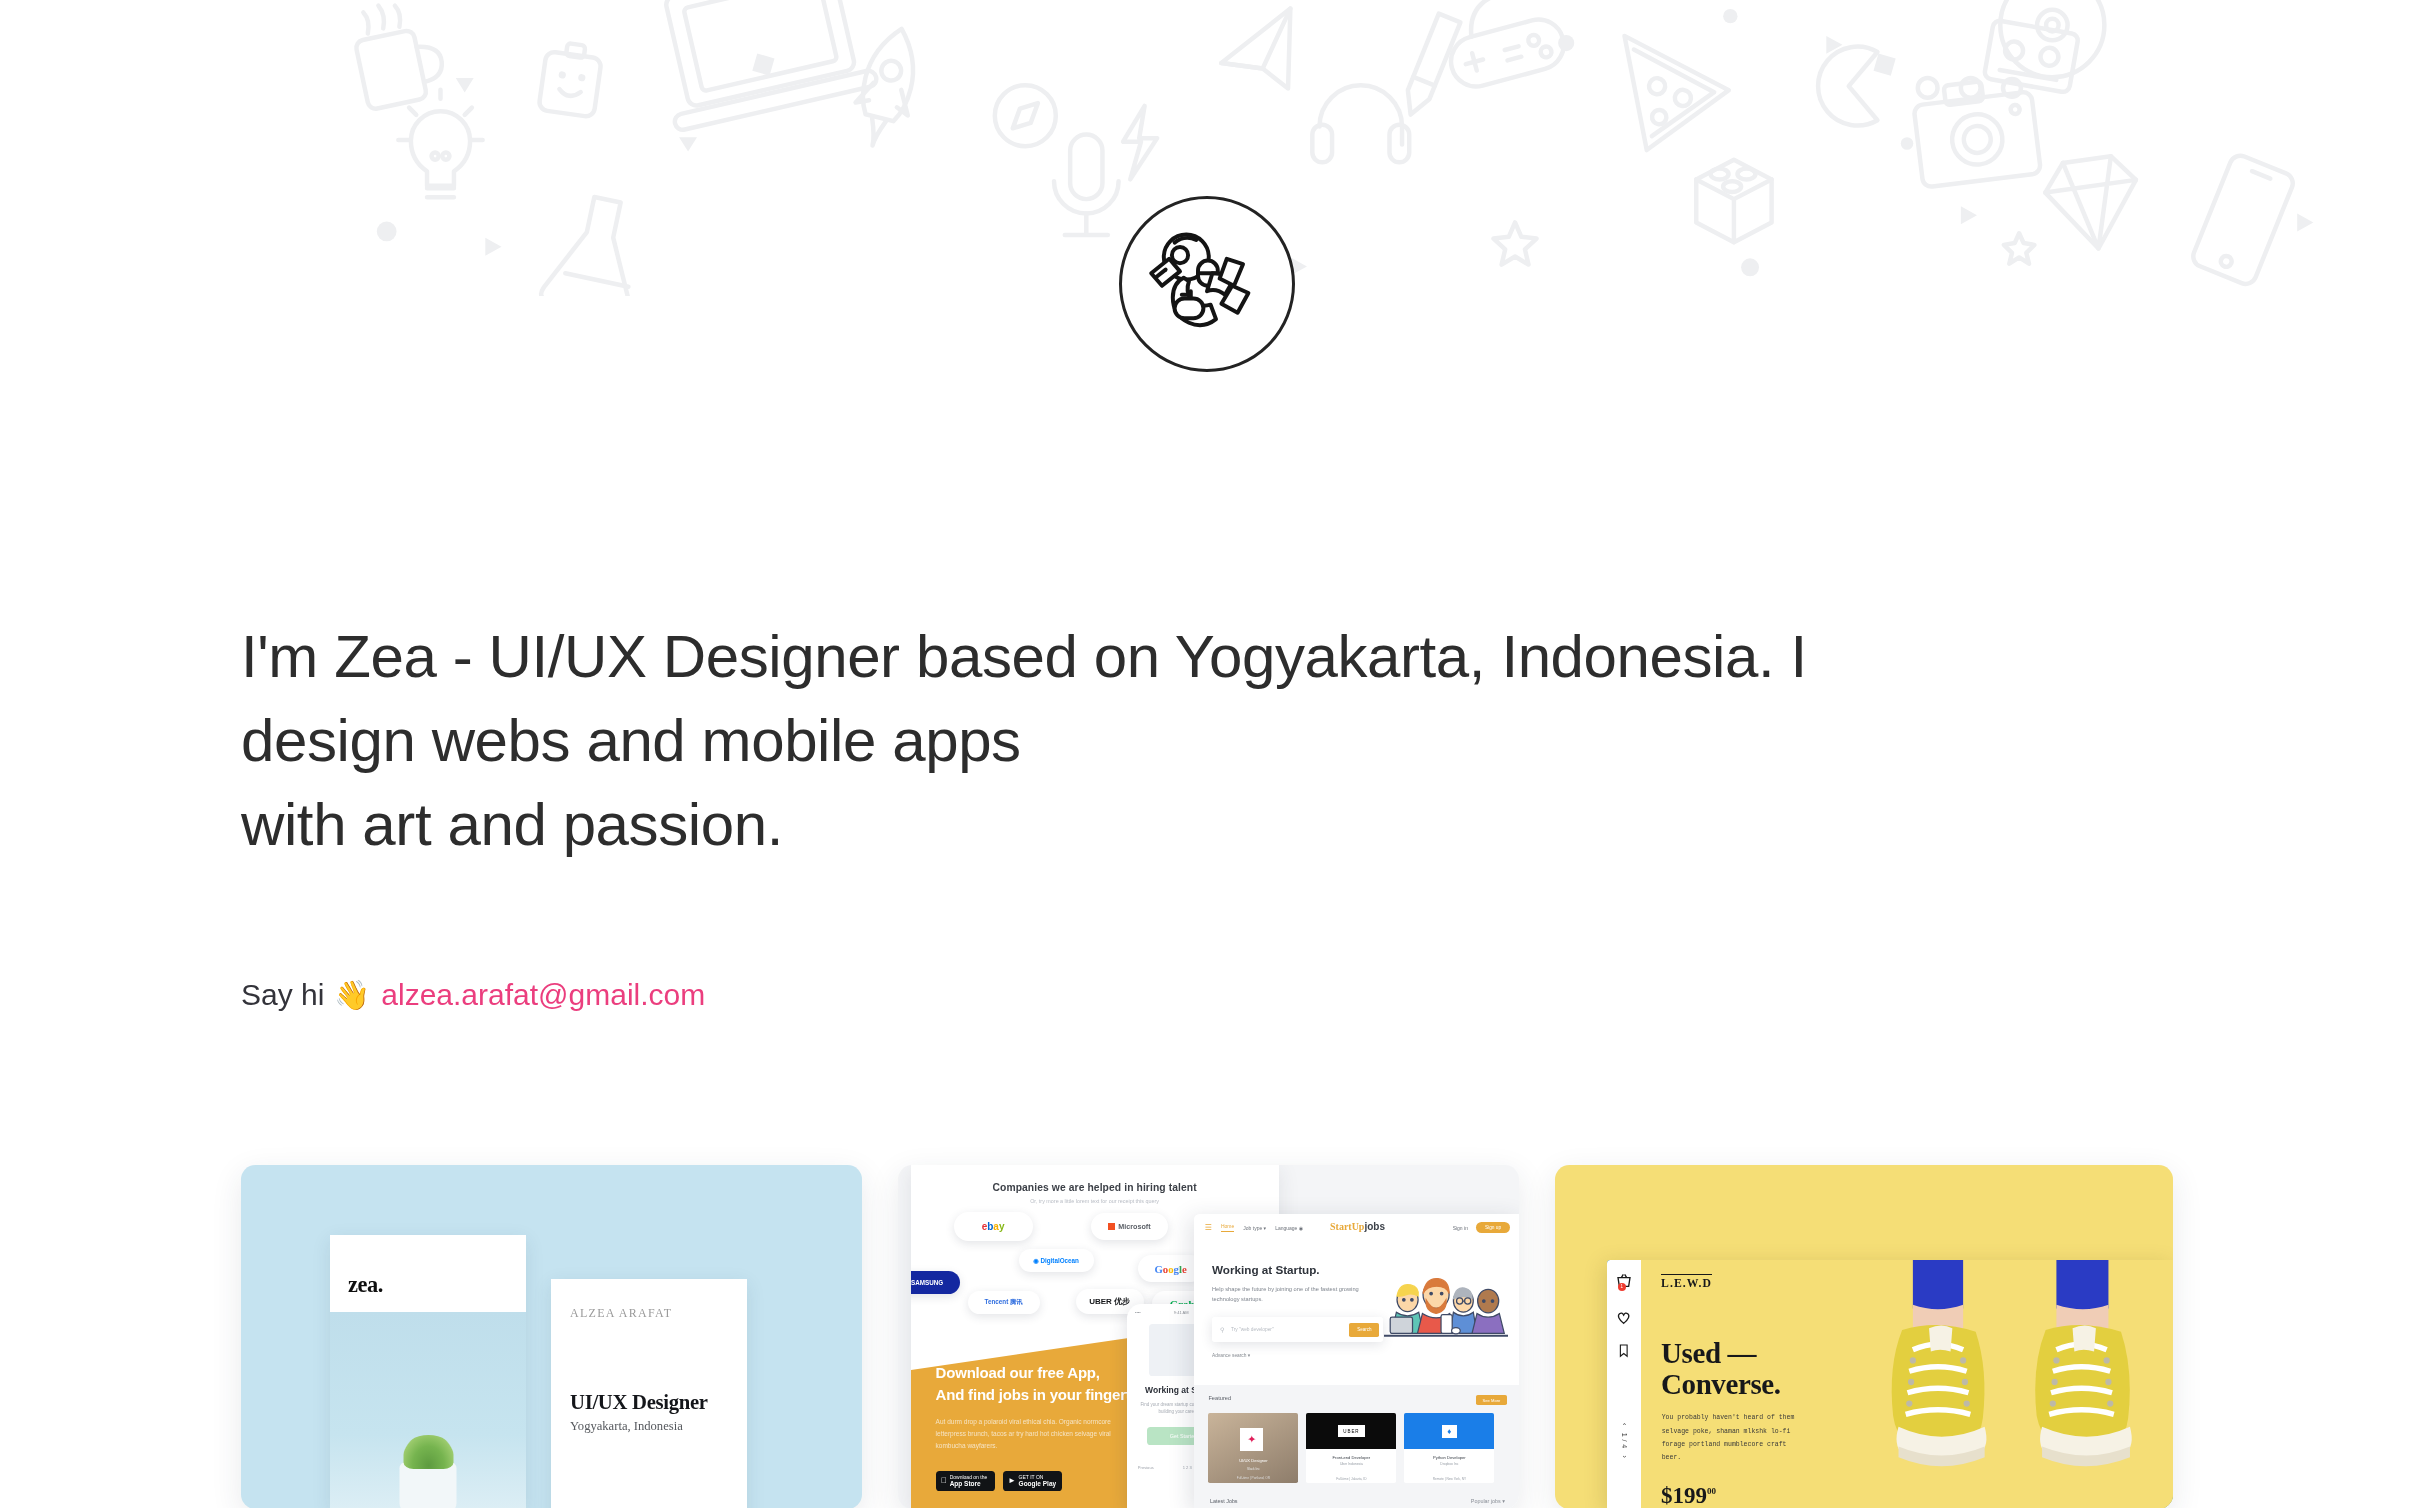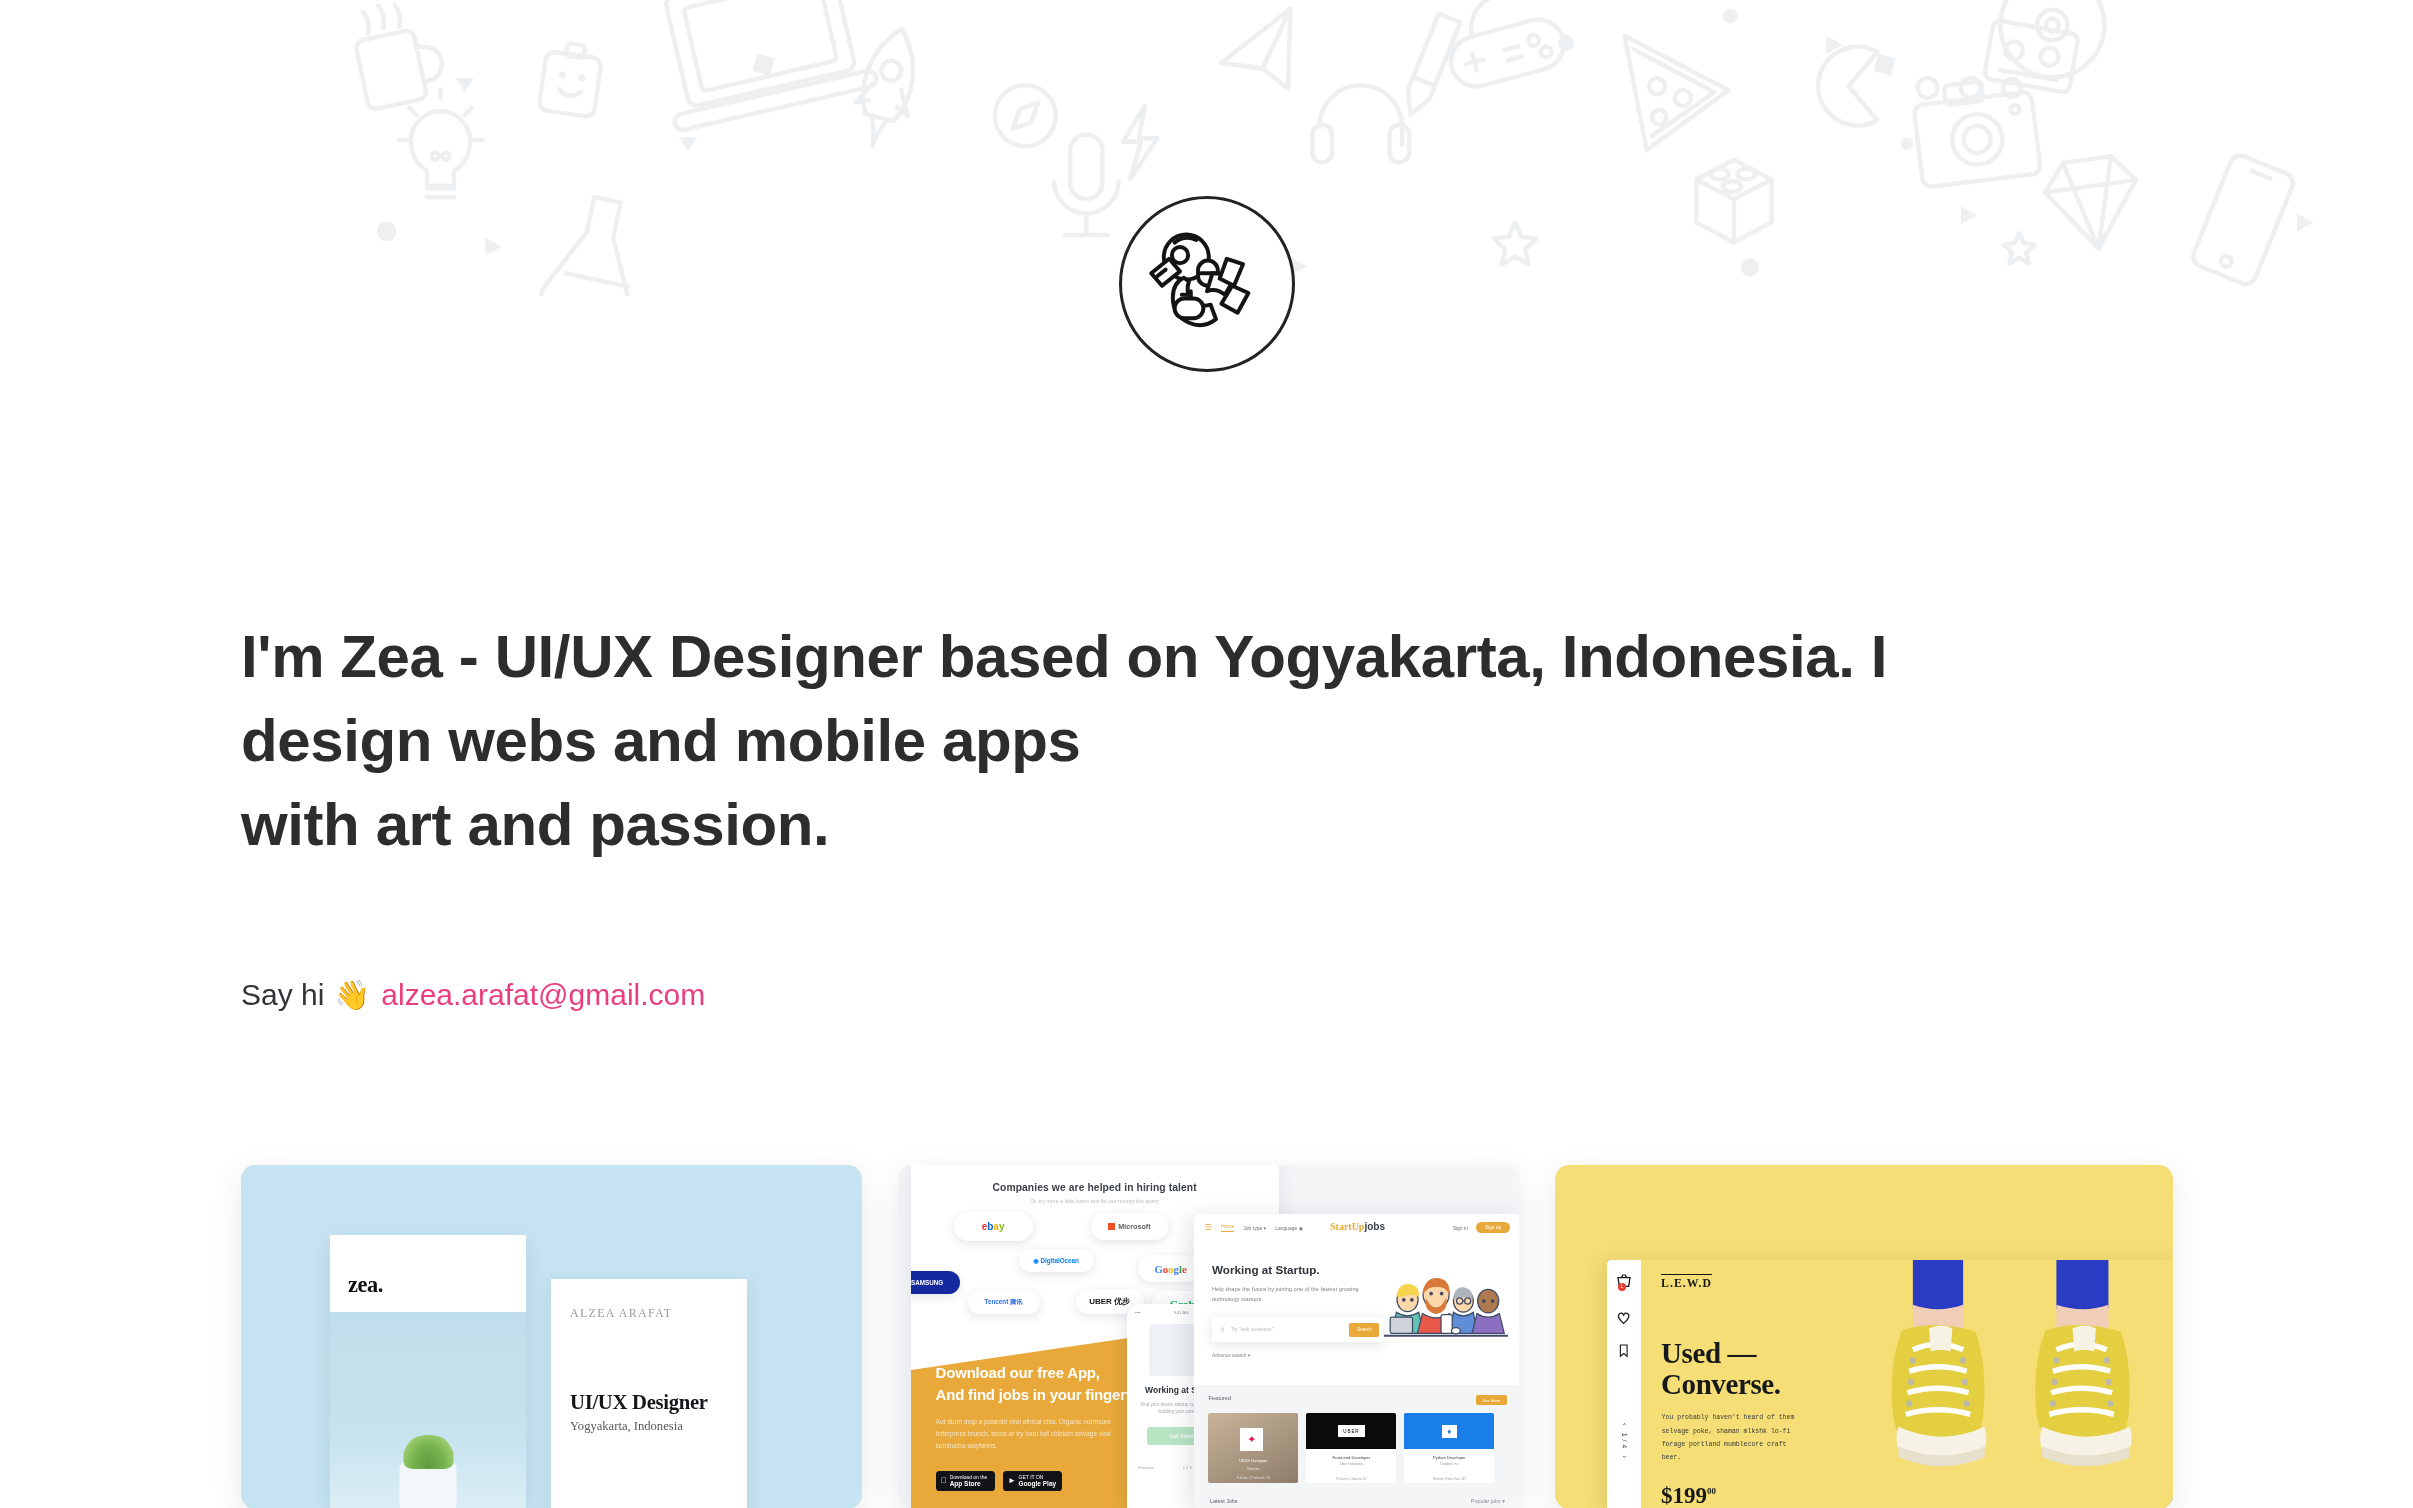--- a/index.html
+++ b/index.html
@@ -47,21 +47,21 @@
     top: 0; left: 0;
     width: 2413px;
   }
   .headline {
     position: absolute;
     top: 615px;
     left: 241px;
     width: 1796px;
     font-size: 60px;
     line-height: 1.40;
-    font-weight: 700;
+    font-weight: 400;
     color: #2d2d2d;
     letter-spacing: -0.4px;
     font-family: "Liberation Sans", sans-serif;
   }
   .headline .ln { display: block; }
 
   .sayhi {
     position: absolute;
     top: 974px;
     left: 241px;

